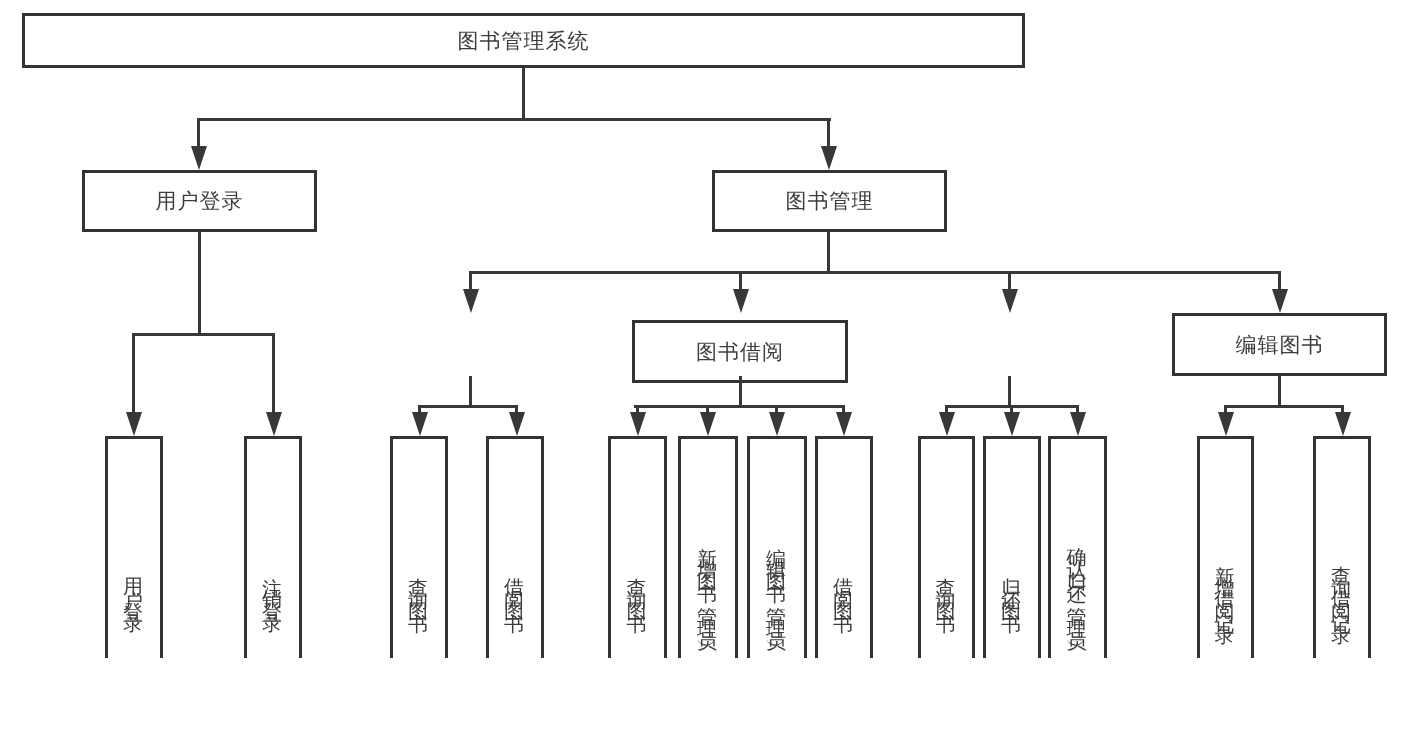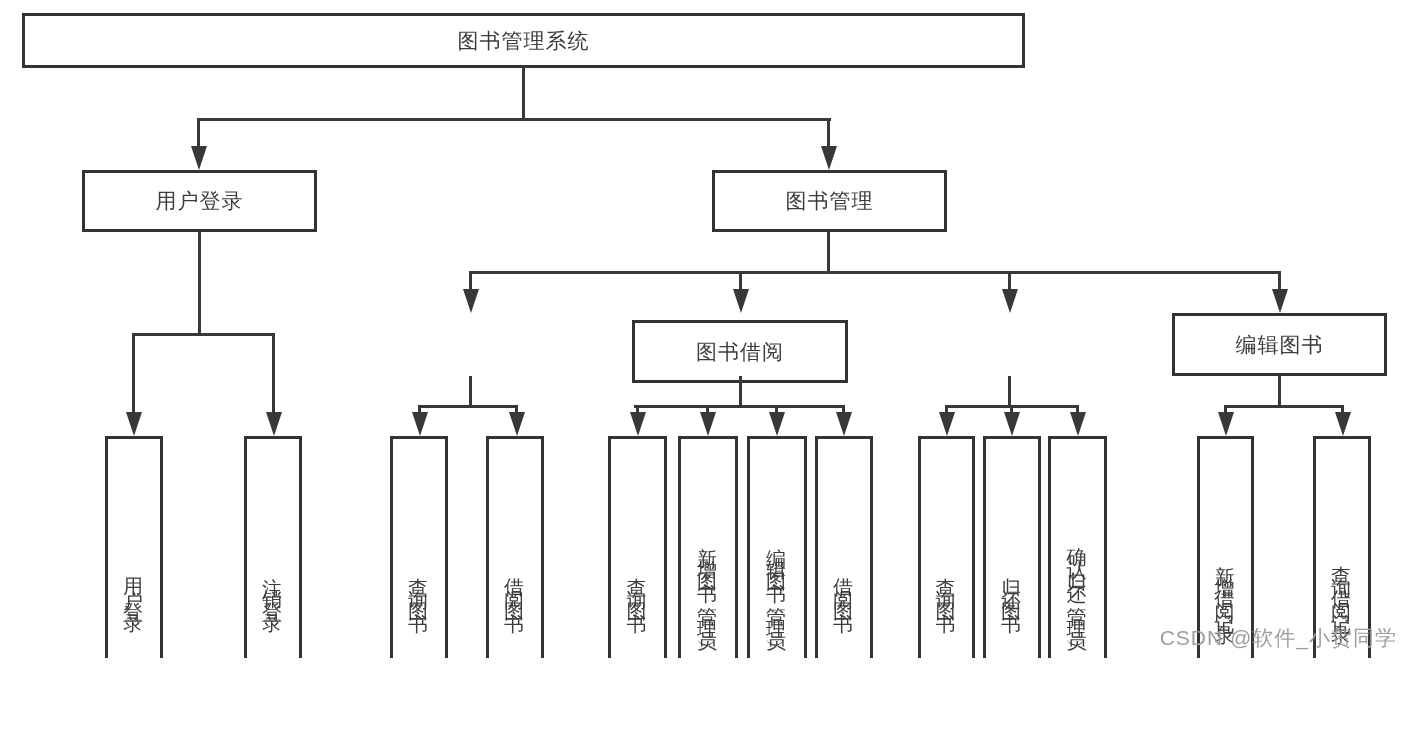--- a/index.html
+++ b/index.html
@@ -184,15 +184,14 @@
     <span>确认归还（管理员）</span>
   </div>
 
   <div class="vbox" style="left:1197px; top:436px; width:57px; height:300px;">
     <span>新增借阅记录</span>
   </div>
   <div class="vbox" style="left:1313px; top:436px; width:58px; height:300px;">
     <span>查询借阅记录</span>
   </div>
 
-  <div class="watermark">CSDN @软件_小贺同学</div>
 
 </div>
 
 </body></html>

